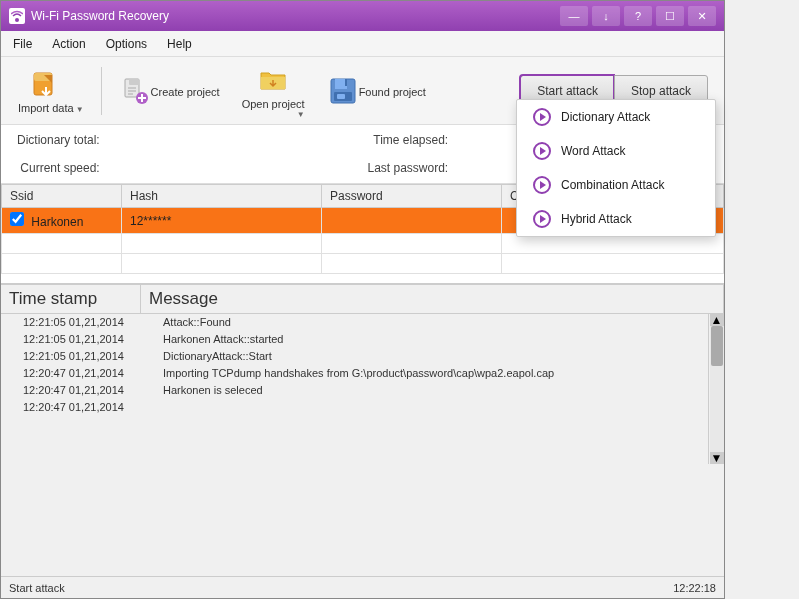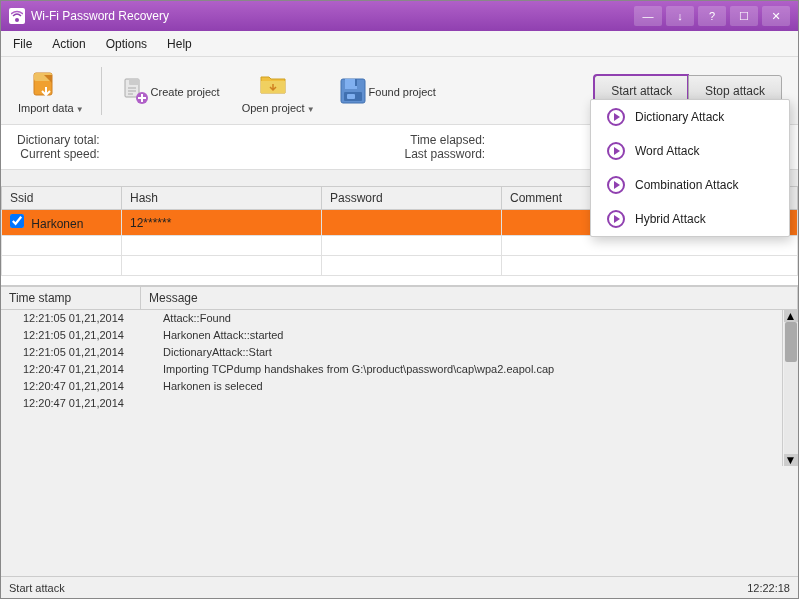--- a/index.html
+++ b/index.html
@@ -152,21 +152,21 @@
       height: 32px;
     }
 
     
     .info-panel {
       background: white;
       padding: 8px 16px;
       border-bottom: 1px solid #ddd;
       display: grid;
       grid-template-columns: auto 1fr auto 1fr;
-      gap: 0 8px;
+      gap: 14px 8px;
     }
     .info-label {
       color: #444;
       font-size: 12px;
       text-align: right;
     }
     .info-value {
       color: #222;
       font-size: 12px;
     }
@@ -203,21 +203,21 @@
       margin-right: 4px;
     }
     .log-header {
       display: flex;
       background: #f0f0f0;
       border-bottom: 1px solid #ccc;
       border-top: 1px solid #ccc;
     }
     .log-header-cell {
       padding: 4px 8px;
-      font-size: 12px;
+      font-size: 17px;
       font-weight: normal;
       color: #333;
       border-right: 1px solid #ccc;
     }
     .log-body {
       overflow-y: auto;
       flex: 1;
       margin-left: 14px;
     }
     .log-table {
@@ -291,21 +291,21 @@
       width: 0;
       height: 0;
       border-top: 4px solid transparent;
       border-bottom: 4px solid transparent;
       border-left: 6px solid #9040b0;
       margin-left: 2px;
     }
 
     
     .app-window {
-      width: 799px;
+      width: 725px;
       height: 599px;
       display: flex;
       flex-direction: column;
       border: 1px solid #888;
     }
     .content-area {
       display: flex;
       flex-direction: column;
       flex: 1;
       overflow: hidden;
@@ -385,21 +385,21 @@
           <line x1="9" y1="16" x2="17" y2="16" stroke="#aaa" stroke-width="1"></line>
           <line x1="9" y1="19" x2="14" y2="19" stroke="#aaa" stroke-width="1"></line>
           <circle cx="23" cy="23" r="6" fill="#b060c8"></circle>
           <line x1="23" y1="19" x2="23" y2="27" stroke="white" stroke-width="2"></line>
           <line x1="19" y1="23" x2="27" y2="23" stroke="white" stroke-width="2"></line>
         </svg>
       </div>
       <span class="tool-btn-label">Create project</span>
     </div>
 
-    <div class="tool-btn" style="flex-direction:row;align-items:flex-end;min-width:70px;">
+    <div class="tool-btn" style="flex-direction:column;align-items:flex-end;min-width:70px;">
       <div style="display:flex;flex-direction:column;align-items:center;">
         <div class="tool-icon">
           <svg width="32" height="32" viewBox="0 0 32 32">
             <path d="M4 10 L4 26 L28 26 L28 12 L14 12 L12 10 Z" fill="#f0c040" stroke="#d0a020" stroke-width="1"></path>
             <path d="M4 14 L28 14 L28 26 L4 26 Z" fill="#f0d060"></path>
             <path d="M16 17 L16 23 M13 20 L16 23 L19 20" stroke="#d08020" stroke-width="1.5" fill="none"></path>
           </svg>
         </div>
         <span class="tool-btn-label">Open project</span>
       </div>
@@ -450,21 +450,21 @@
       <span class="info-label">Dictionary total:</span>
       <span class="info-value"></span>
       <span class="info-label">Time elapsed:</span>
       <span class="info-value"></span>
       <span class="info-label">Current speed:</span>
       <span class="info-value"></span>
       <span class="info-label">Last password:</span>
       <span class="info-value"></span>
     </div>
 
-    <div class="main-table-container" style="height:100px;margin-top:16px;">
+    <div class="main-table-container" style="height:100px;">
       <table class="main-table">
         <thead>
           <tr>
             <th style="width:120px;">Ssid</th>
             <th style="width:200px;">Hash</th>
             <th style="width:180px;">Password</th>
             <th>Comment</th>
           </tr>
         </thead>
         <tbody>

